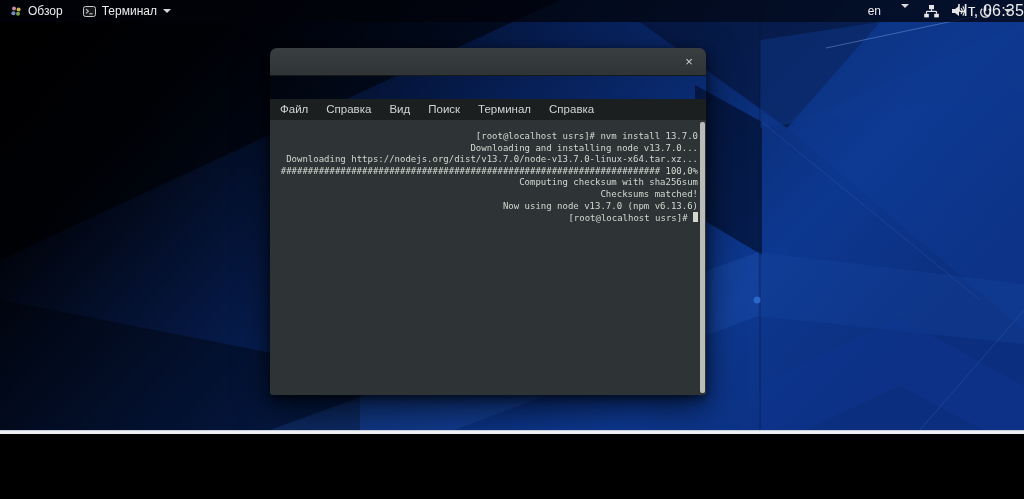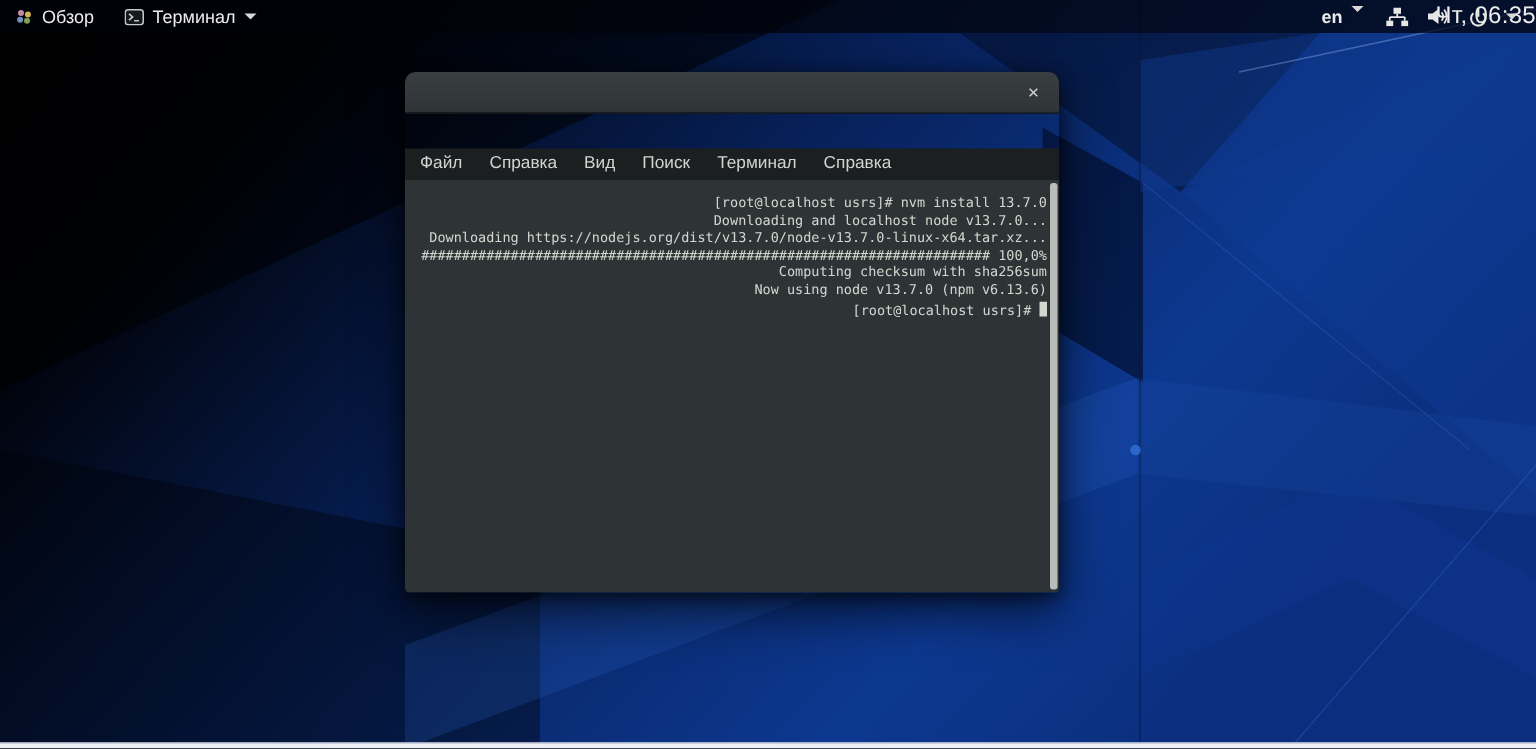--- a/index.html
+++ b/index.html
@@ -1,37 +1,37 @@
 <!DOCTYPE html>
 <html><head>
 <meta charset="utf-8">
 <style>
   * { margin: 0; padding: 0; box-sizing: border-box; }
   html, body { width: 1024px; height: 499px; overflow: hidden; background: #000; }
   body { font-family: "Liberation Sans", sans-serif; }
 
-  #desktop { position: relative; width: 1024px; height: 499px; overflow: hidden; }
+  #desktop { position: relative; width: 1024px; height: 434px; overflow: hidden; }
   #wallpaper { position: absolute; inset: 0; display: block; }
 
   
   .top-bar {
     position: absolute; top: 0; left: 0; right: 0; height: 22px;
     background: rgba(1,3,10,0.74);
     display: flex; align-items: center;
     color: #ececec; font-size: 12px; z-index: 30;
   }
   .tb-left { display: flex; align-items: center; gap: 20px; padding-left: 10px; }
   .tb-item { display: flex; align-items: center; gap: 6px; cursor: default; }
   .tb-clock {
     position: absolute; left: 0; right: 0; text-align: right;
     font-weight: normal; font-size: 16px; letter-spacing: 0.2px; pointer-events: none;
   }
   .tb-clock span { pointer-events: auto; }
   .tb-right { margin-left: auto; display: flex; align-items: center; gap: 15px; padding-right: 12px; z-index: 2; }
-  .tb-lang { display: flex; align-items: flex-start; gap: 6px; font-weight: bold; }
+  .tb-lang { display: flex; align-items: flex-start; gap: 20px; }
   .status-icons { display: flex; align-items: center; gap: 12px; }
   .caret-down {
     width: 0; height: 0; display: inline-block;
     border-left: 4px solid transparent; border-right: 4px solid transparent;
     border-top: 4px solid #d9d9d9;
   }
   .tb-icon { display: inline-flex; align-items: center; }
 
   
   .bottom-strip {
@@ -187,24 +187,25 @@
     <div class="menubar">
       <span class="menu-item">Файл</span>
       <span class="menu-item">Справка</span>
       <span class="menu-item">Вид</span>
       <span class="menu-item">Поиск</span>
       <span class="menu-item">Терминал</span>
       <span class="menu-item">Справка</span>
     </div>
     <div class="term-body">
       <div class="term-line">[root@localhost usrs]# nvm install 13.7.0</div>
-      <div class="term-line">Downloading and localhost node v13.7.0...</div>
+      <div class="term-line">Downloading and installing node v13.7.0...</div>
       <div class="term-line">Downloading https://nodejs.org/dist/v13.7.0/node-v13.7.0-linux-x64.tar.xz...</div>
       <div class="term-line">###################################################################### 100,0%</div>
       <div class="term-line">Computing checksum with sha256sum</div>
+      <div class="term-line">Checksums matched!</div>
       <div class="term-line">Now using node v13.7.0 (npm v6.13.6)</div>
       <div class="term-line"><span>[root@localhost usrs]# </span><span class="cursor-block"></span></div>
       <div class="term-scrollbar"></div>
     </div>
   </div>
 
   <div class="bottom-strip"></div>
 </div>
 
 </body></html>

